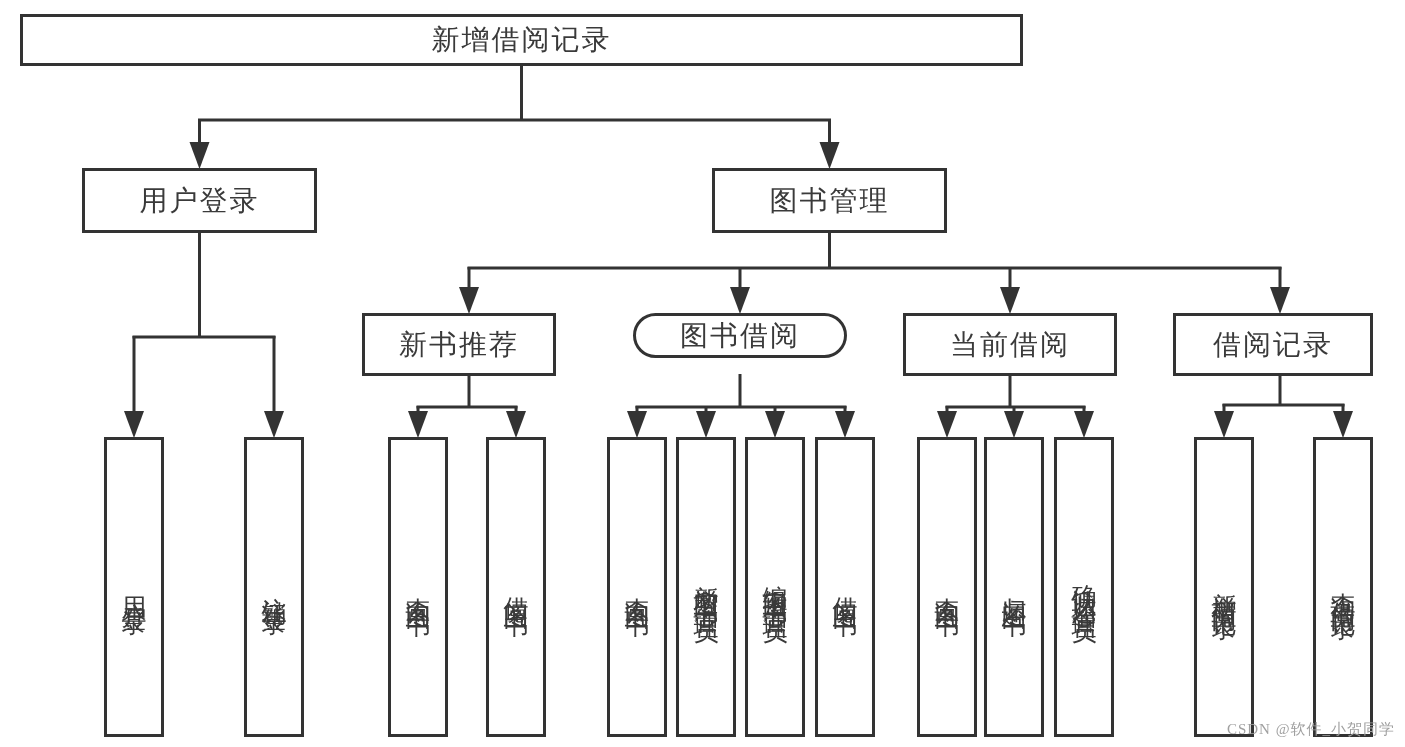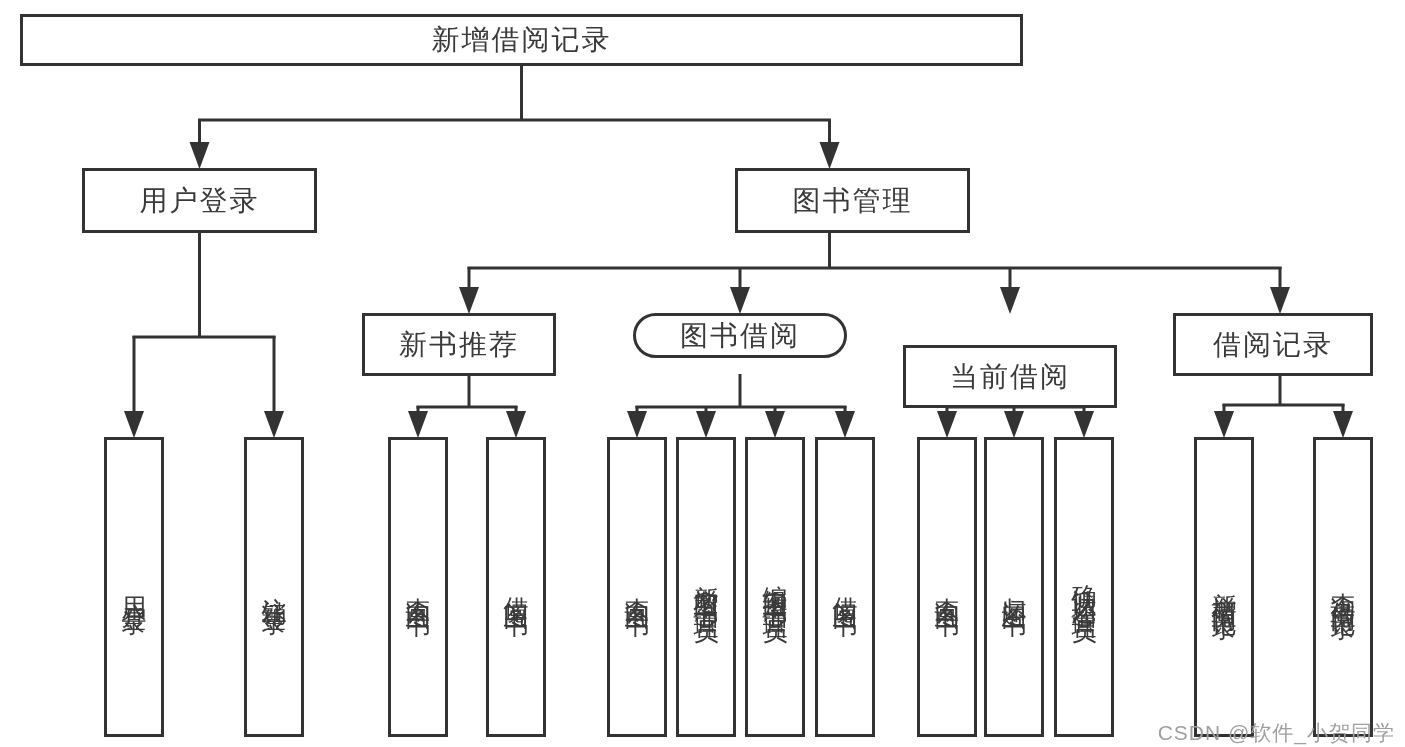--- a/index.html
+++ b/index.html
@@ -35,25 +35,26 @@
   .node.v .node-label {
     writing-mode: vertical-rl;
     text-orientation: mixed;
     font-size: 25px;
     line-height: 1;
     letter-spacing: 5px;
   }
   .watermark {
     position: absolute;
     right: 10px;
-    bottom: 0;
-    font-size: 21px;
+    bottom: 8px;
+    font-size: 15px;
     letter-spacing: 1px;
     color: var(--wm, #a0a0a0);
     white-space: nowrap;
+    font-family: Liberation Serif, serif;
   }
 </style>
 </head>
 <body>
 
 <div class="stage">
   <svg id="connectors" width="1405" height="747" viewBox="0 0 1405 747" xmlns="http://www.w3.org/2000/svg">
       <line x1="521.5" y1="64" x2="521.5" y2="120" stroke="#333333" stroke-width="3"></line>
       <line x1="198" y1="120" x2="831" y2="120" stroke="#333333" stroke-width="3"></line>
       <line x1="199.5" y1="119" x2="199.5" y2="152" stroke="#333333" stroke-width="3"></line>
@@ -107,30 +108,30 @@
       <line x1="1343" y1="404" x2="1343" y2="421" stroke="#333333" stroke-width="3"></line>
       <polygon points="1333,411 1353,411 1343,438" fill="#333333"></polygon>
     </svg>
   <div id="node-layer">
       <div class="node h" style="left: 20px; top: 14px; width: 1003px; height: 52px;">
         <span class="node-label">新增借阅记录</span>
       </div>
       <div class="node h" style="left: 82px; top: 168px; width: 235px; height: 65px;">
         <span class="node-label">用户登录</span>
       </div>
-      <div class="node h" style="left: 712px; top: 168px; width: 235px; height: 65px; margin-left: 23px;">
+      <div class="node h" style="left: 712px; top: 168px; width: 235px; height: 65px;">
         <span class="node-label">图书管理</span>
       </div>
       <div class="node h" style="left: 362px; top: 313px; width: 194px; height: 63px;">
         <span class="node-label">新书推荐</span>
       </div>
       <div class="node h" style="left: 633px; top: 313px; width: 214px; height: 45px; border-radius: 29px;">
         <span class="node-label">图书借阅</span>
       </div>
-      <div class="node h" style="left: 903px; top: 313px; width: 214px; height: 63px; margin-top: 32px;">
+      <div class="node h" style="left: 903px; top: 313px; width: 214px; height: 63px;">
         <span class="node-label">当前借阅</span>
       </div>
       <div class="node h" style="left: 1173px; top: 313px; width: 200px; height: 63px;">
         <span class="node-label">借阅记录</span>
       </div>
       <div class="node v" style="left: 104px; top: 437px; width: 60px; height: 300px;">
         <span class="node-label">用户登录</span>
       </div>
       <div class="node v" style="left: 244px; top: 437px; width: 60px; height: 300px;">
         <span class="node-label">注销登录</span>

